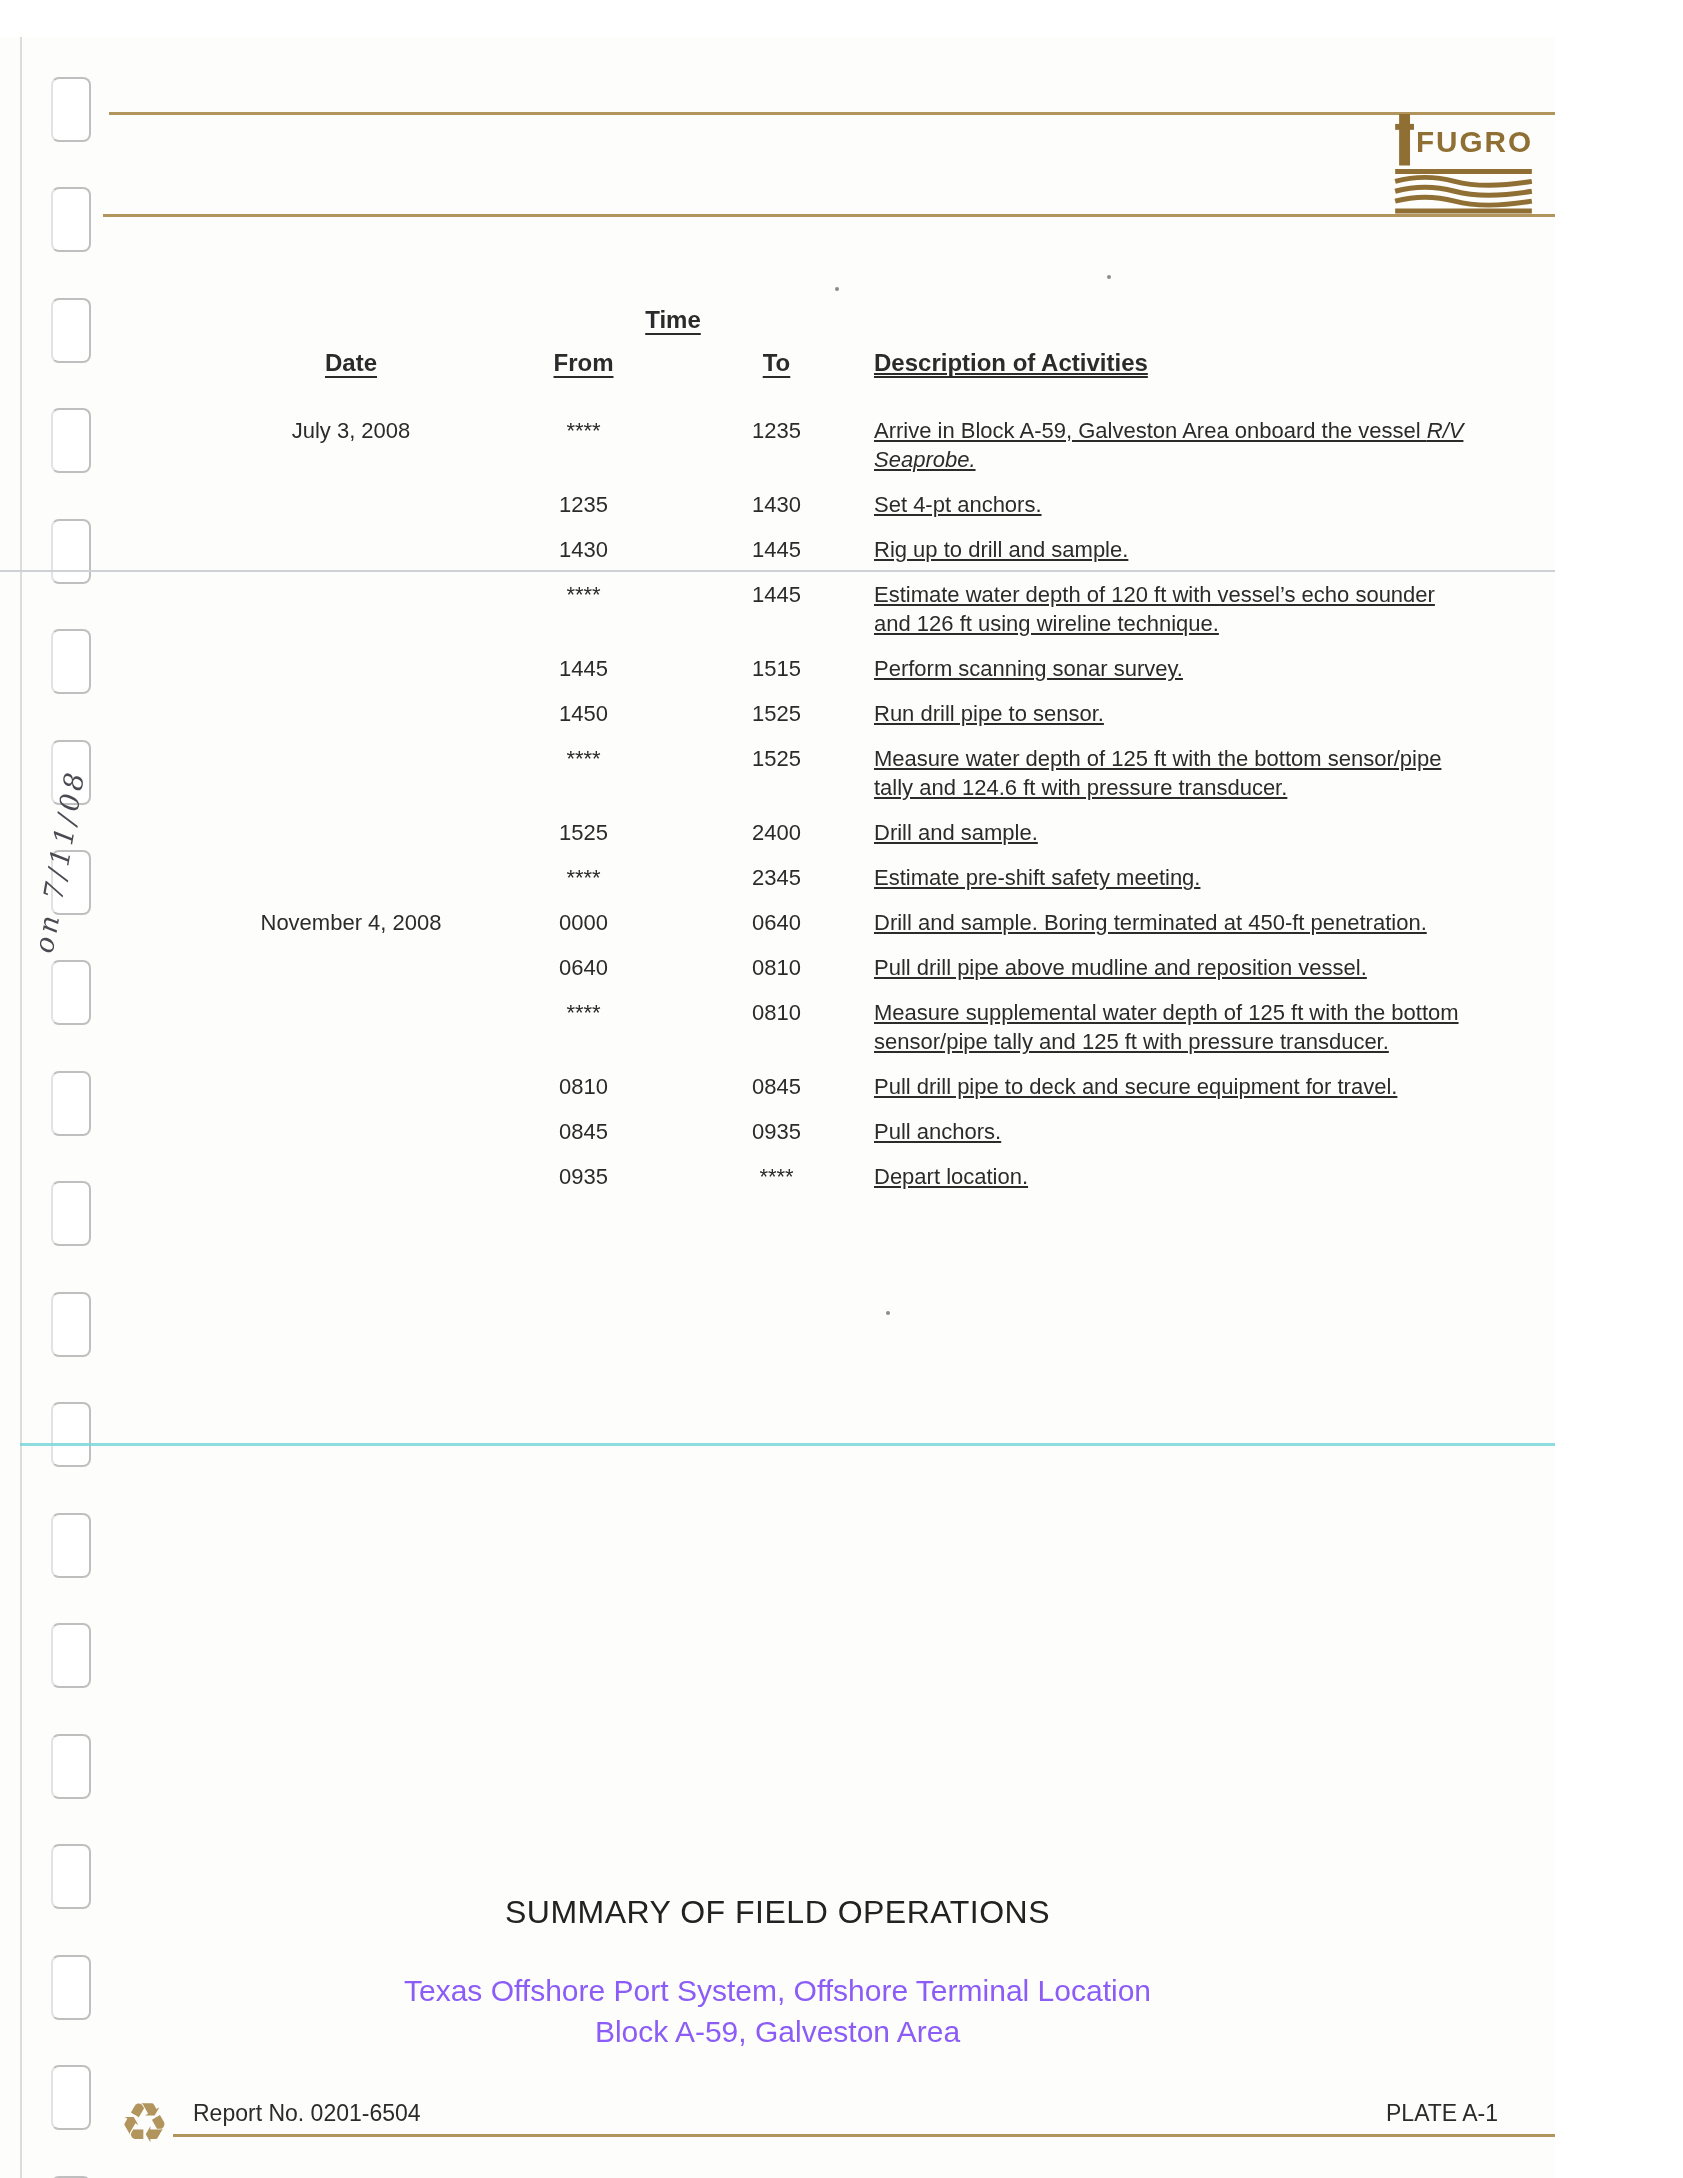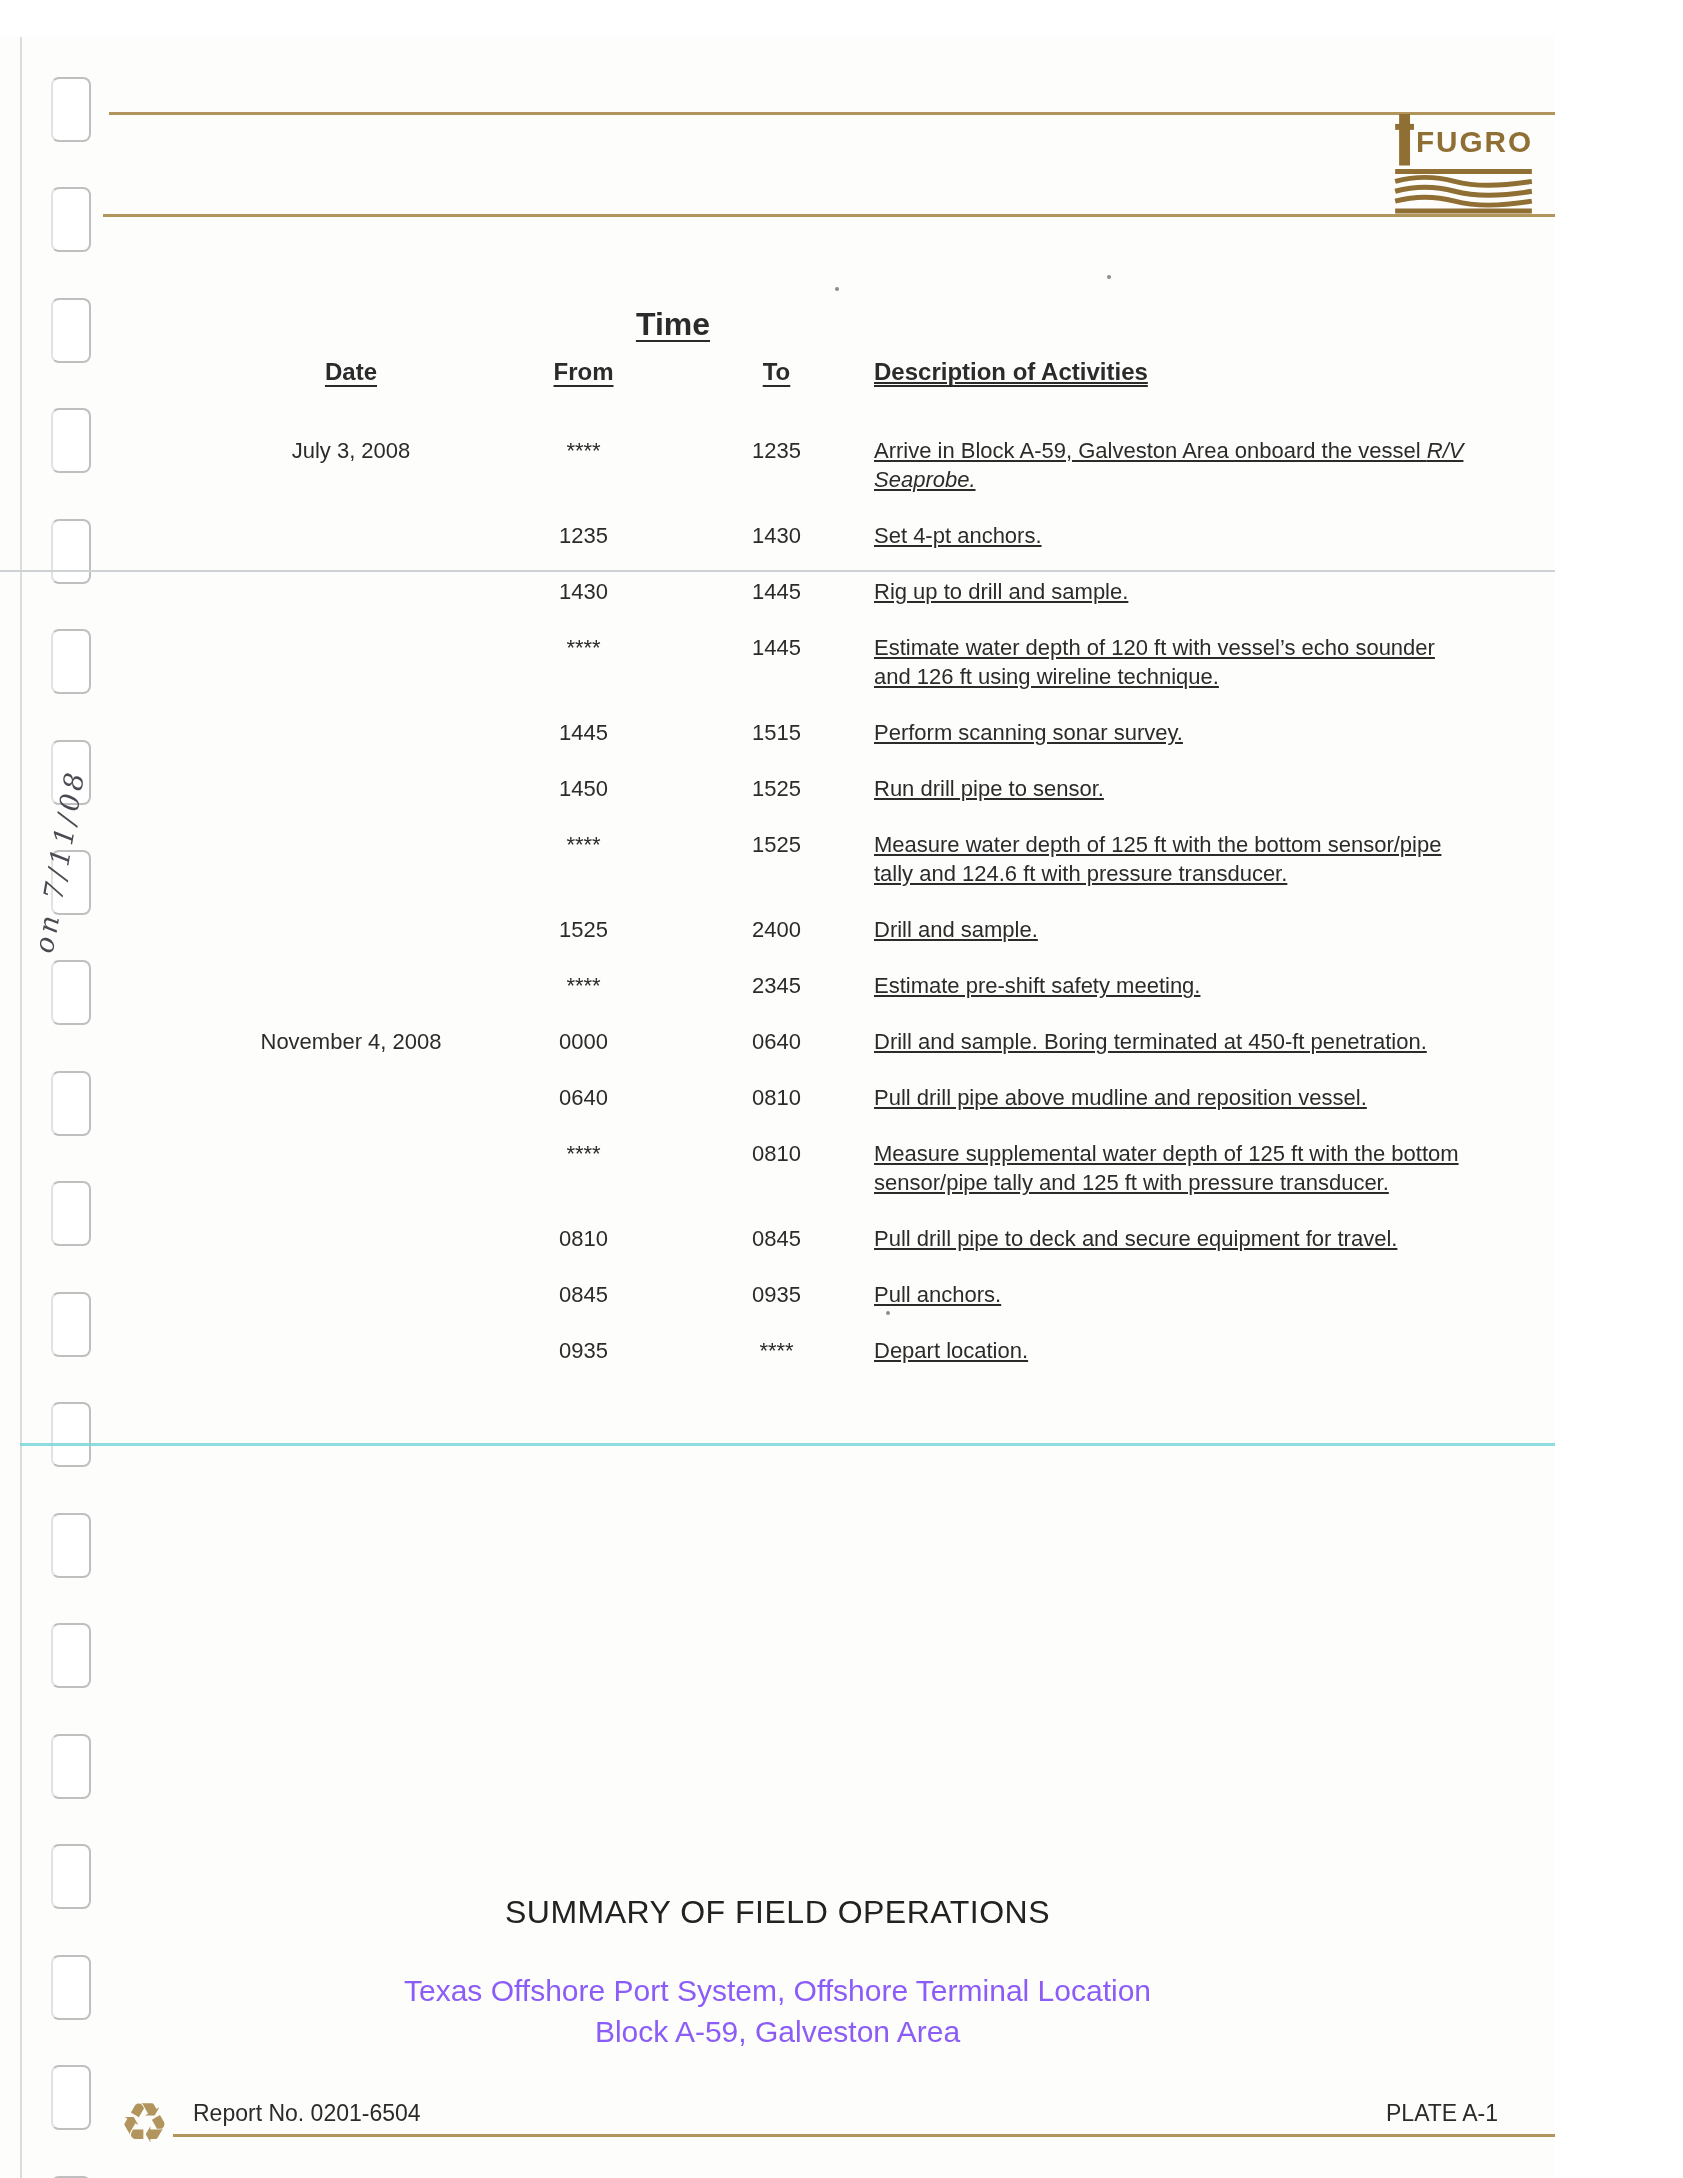--- a/index.html
+++ b/index.html
@@ -35,24 +35,24 @@
     position:absolute; left:28px; top:913px;
     font-family:"DejaVu Serif", serif; font-style:italic;
     font-size:27px; color:#4a4a52; letter-spacing:4px; white-space:nowrap;
     transform:rotate(-80deg); transform-origin:0 0;
   }
 
   
   .table-wrap { position:absolute; left:252px; top:269px; width:1228px; }
   .time-header {
     margin-left:327px; width:188px; text-align:center;
-    font-weight:bold; font-size:32px; margin-bottom:14px;
+    font-weight:bold; font-size:24px; margin-bottom:14px;
     text-decoration:underline; text-underline-offset:5px; text-decoration-thickness:2px;
   }
-  .grid { display:grid; grid-template-columns:198px 267px 119px 634px; row-gap:27px; }
+  .grid { display:grid; grid-template-columns:198px 267px 119px 634px; row-gap:16px; }
   .cell { font-size:22px; line-height:29px; }
   .cell.c-date, .cell.c-from, .cell.c-to { text-align:center; }
   .cell.c-desc { padding-left:38px;text-decoration:underline; }
   .head { padding-bottom:22px; }
   .head span {
     font-weight:bold; font-size:24px; text-decoration:underline;
     text-underline-offset:5px; text-decoration-thickness:2px;
   }
   .head.c-desc { text-align:left; }
   .it { font-style:italic; }

